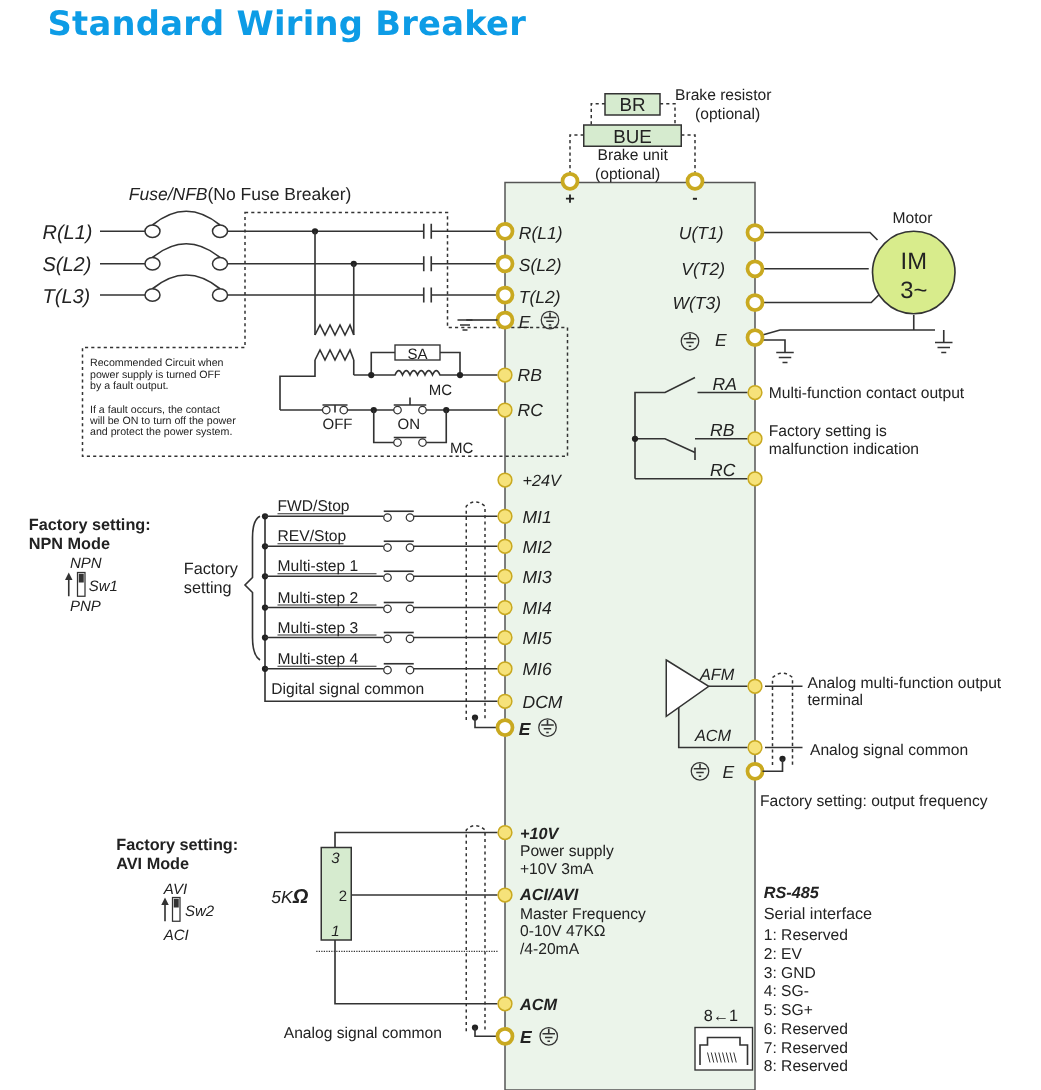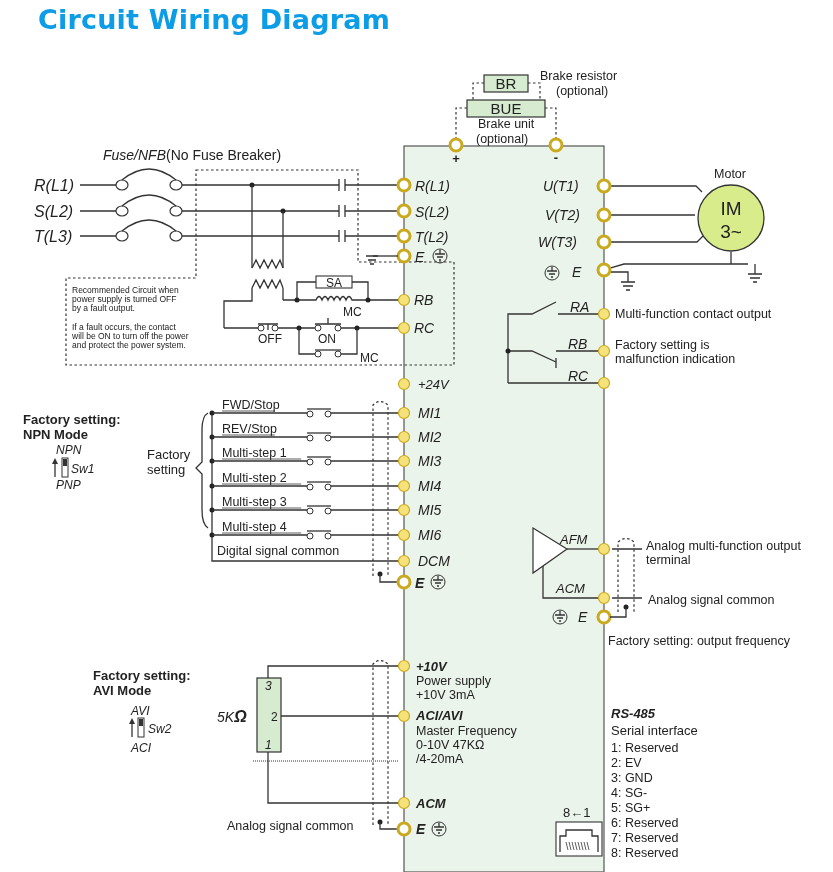--- a/index.html
+++ b/index.html
@@ -12,21 +12,21 @@
   .w{stroke:#333;stroke-width:1.3;fill:none;}
   .dot{fill:#222;}
   .dash{stroke:#333;stroke-width:1.2;fill:none;stroke-dasharray:2.5,2.5;}
   .term-y{fill:#f6e27a;stroke:#c9a920;stroke-width:1.2;}
   .term-ring{fill:#fff;stroke:#c9a920;stroke-width:3;}
   .gnd{stroke:#333;stroke-width:1.3;fill:none;}
 </style>
 </head>
 <body>
 
-<div id="title">Circuit Wiring Diagram</div>
+<div id="title">Standard Wiring Breaker</div>
 
 <svg width="833" height="872" viewBox="0 0 833 872">
 
   <rect x="404" y="146" width="200" height="726" fill="#ebf4ea" stroke="#555" stroke-width="1.2"></rect>
 
   <g>
     <rect x="484" y="75" width="44" height="17" fill="#d6ebcf" stroke="#333" stroke-width="1.2"></rect>
     <text class="t" x="506" y="89" font-size="15" text-anchor="middle">BR</text>
     <path class="dash" d="M484 83 H473 V100"></path>
     <path class="dash" d="M528 83 H540 V100"></path>

